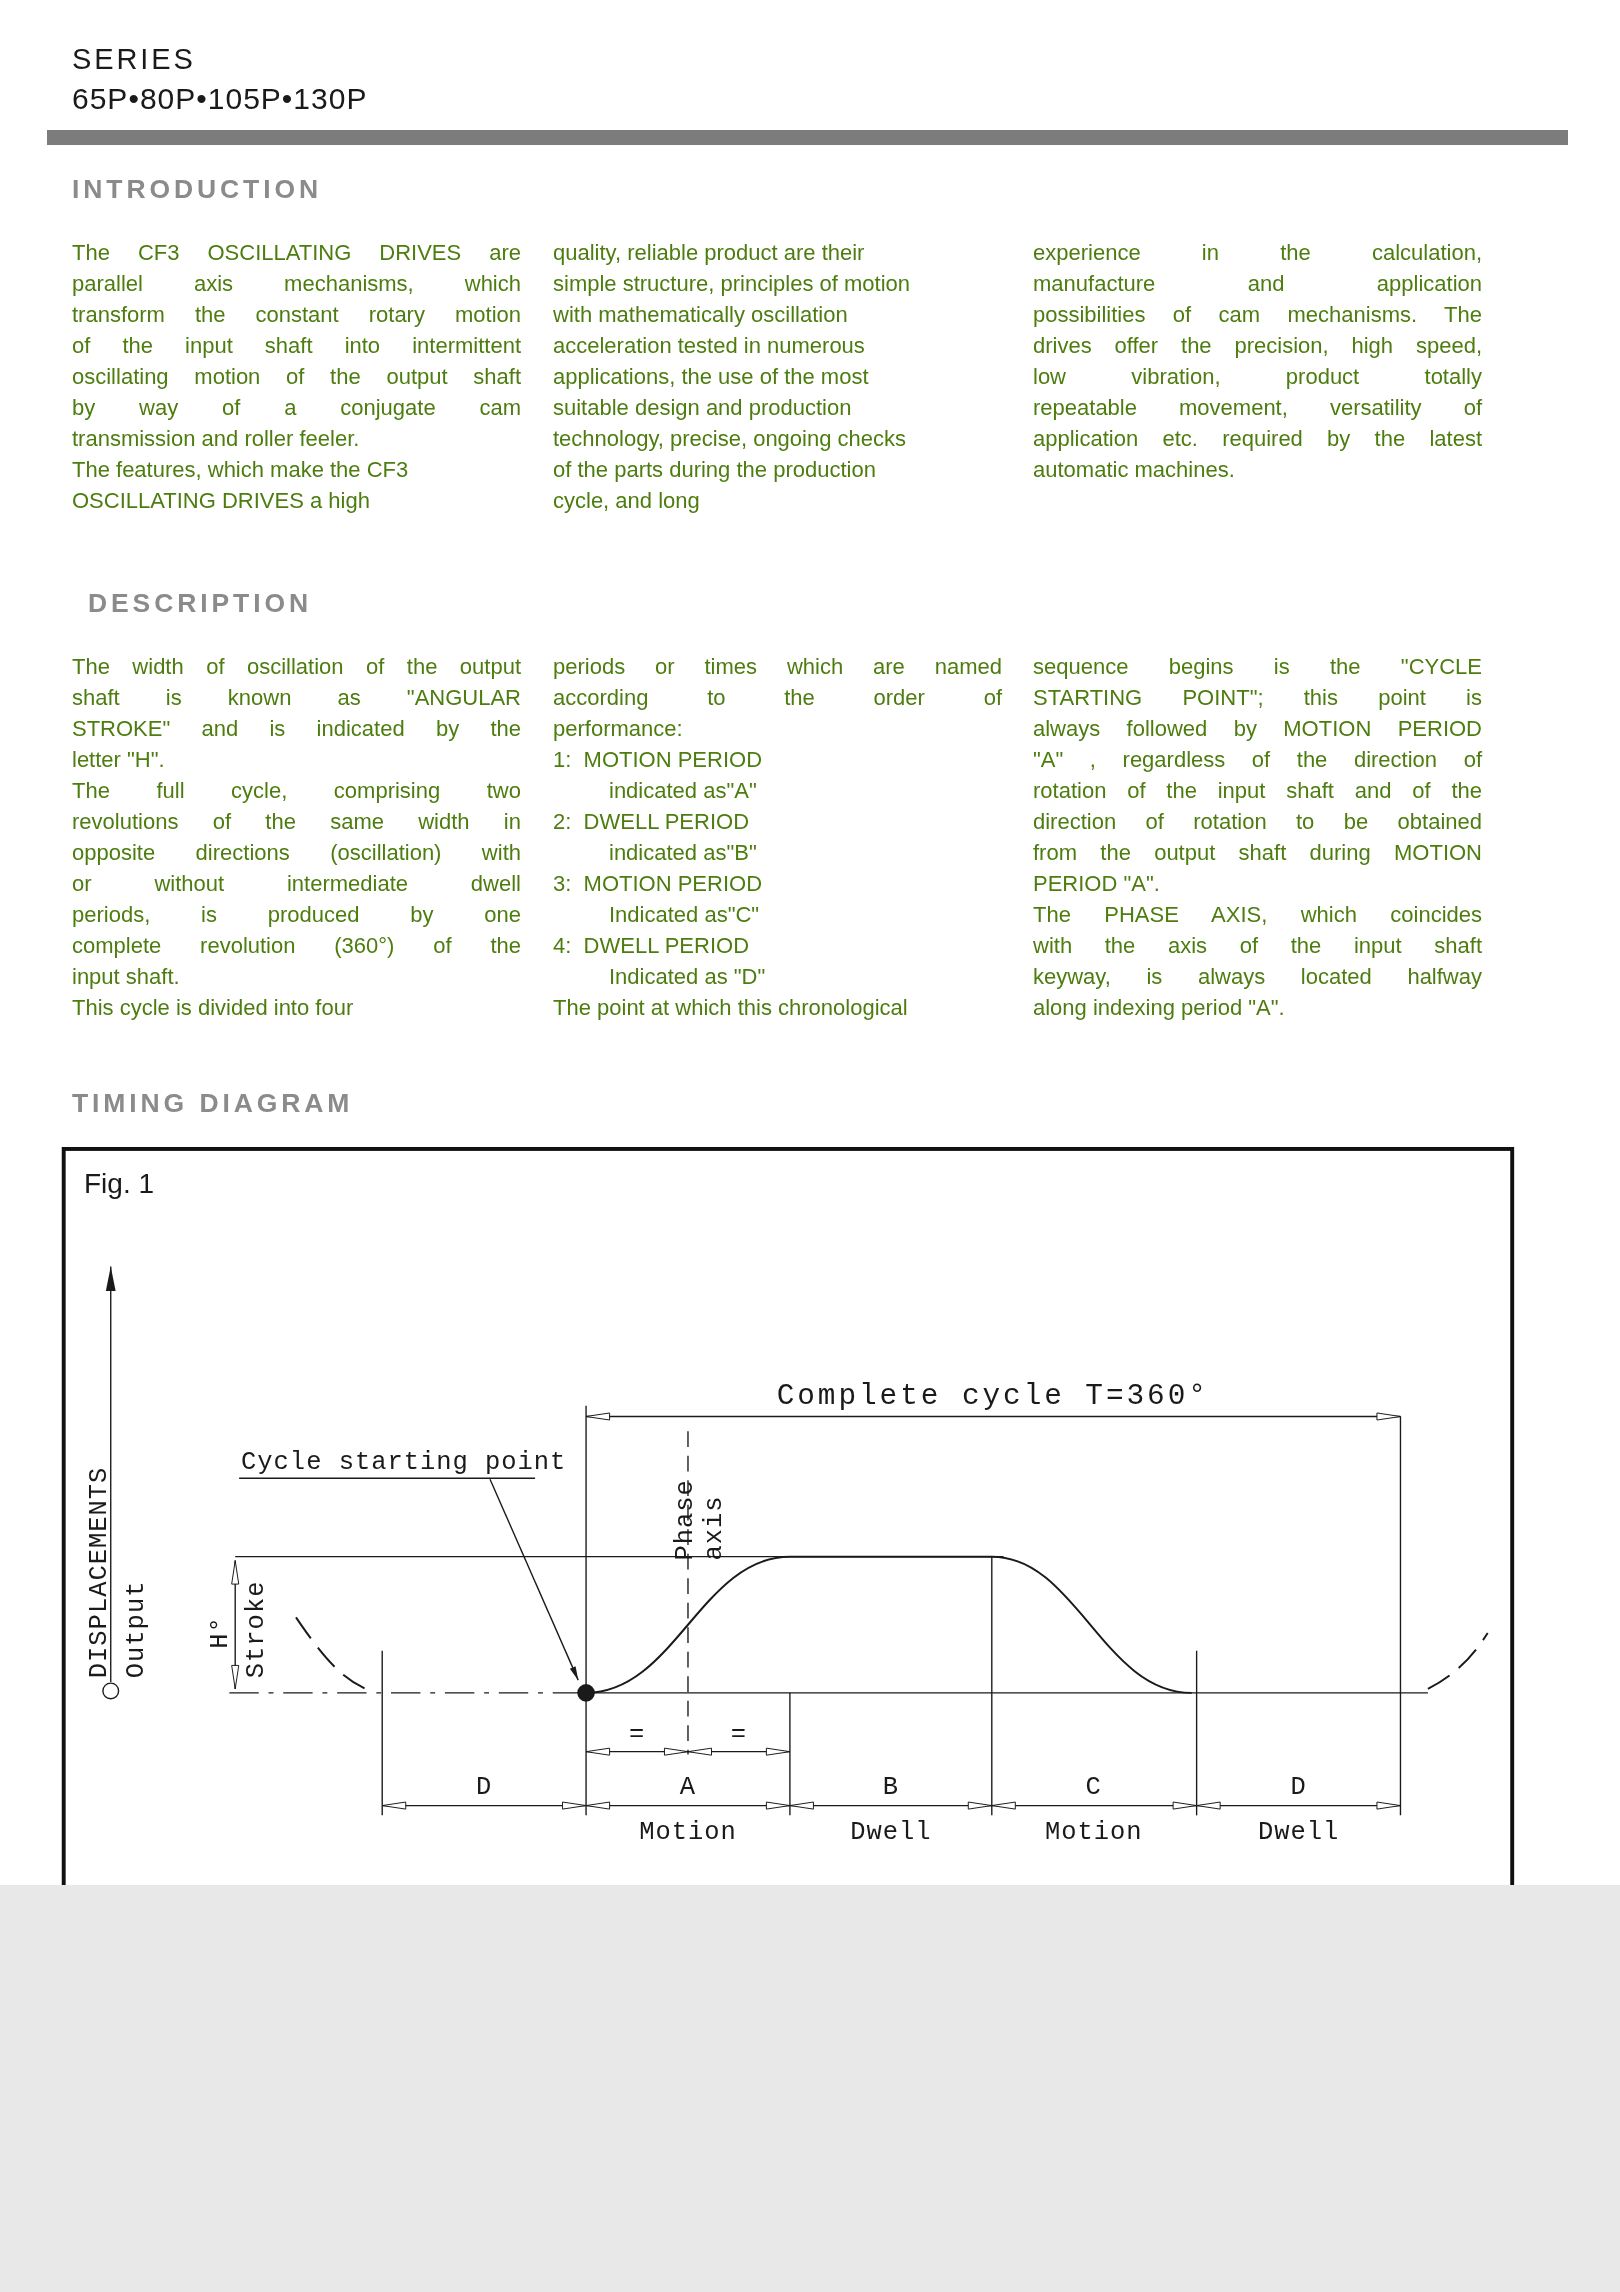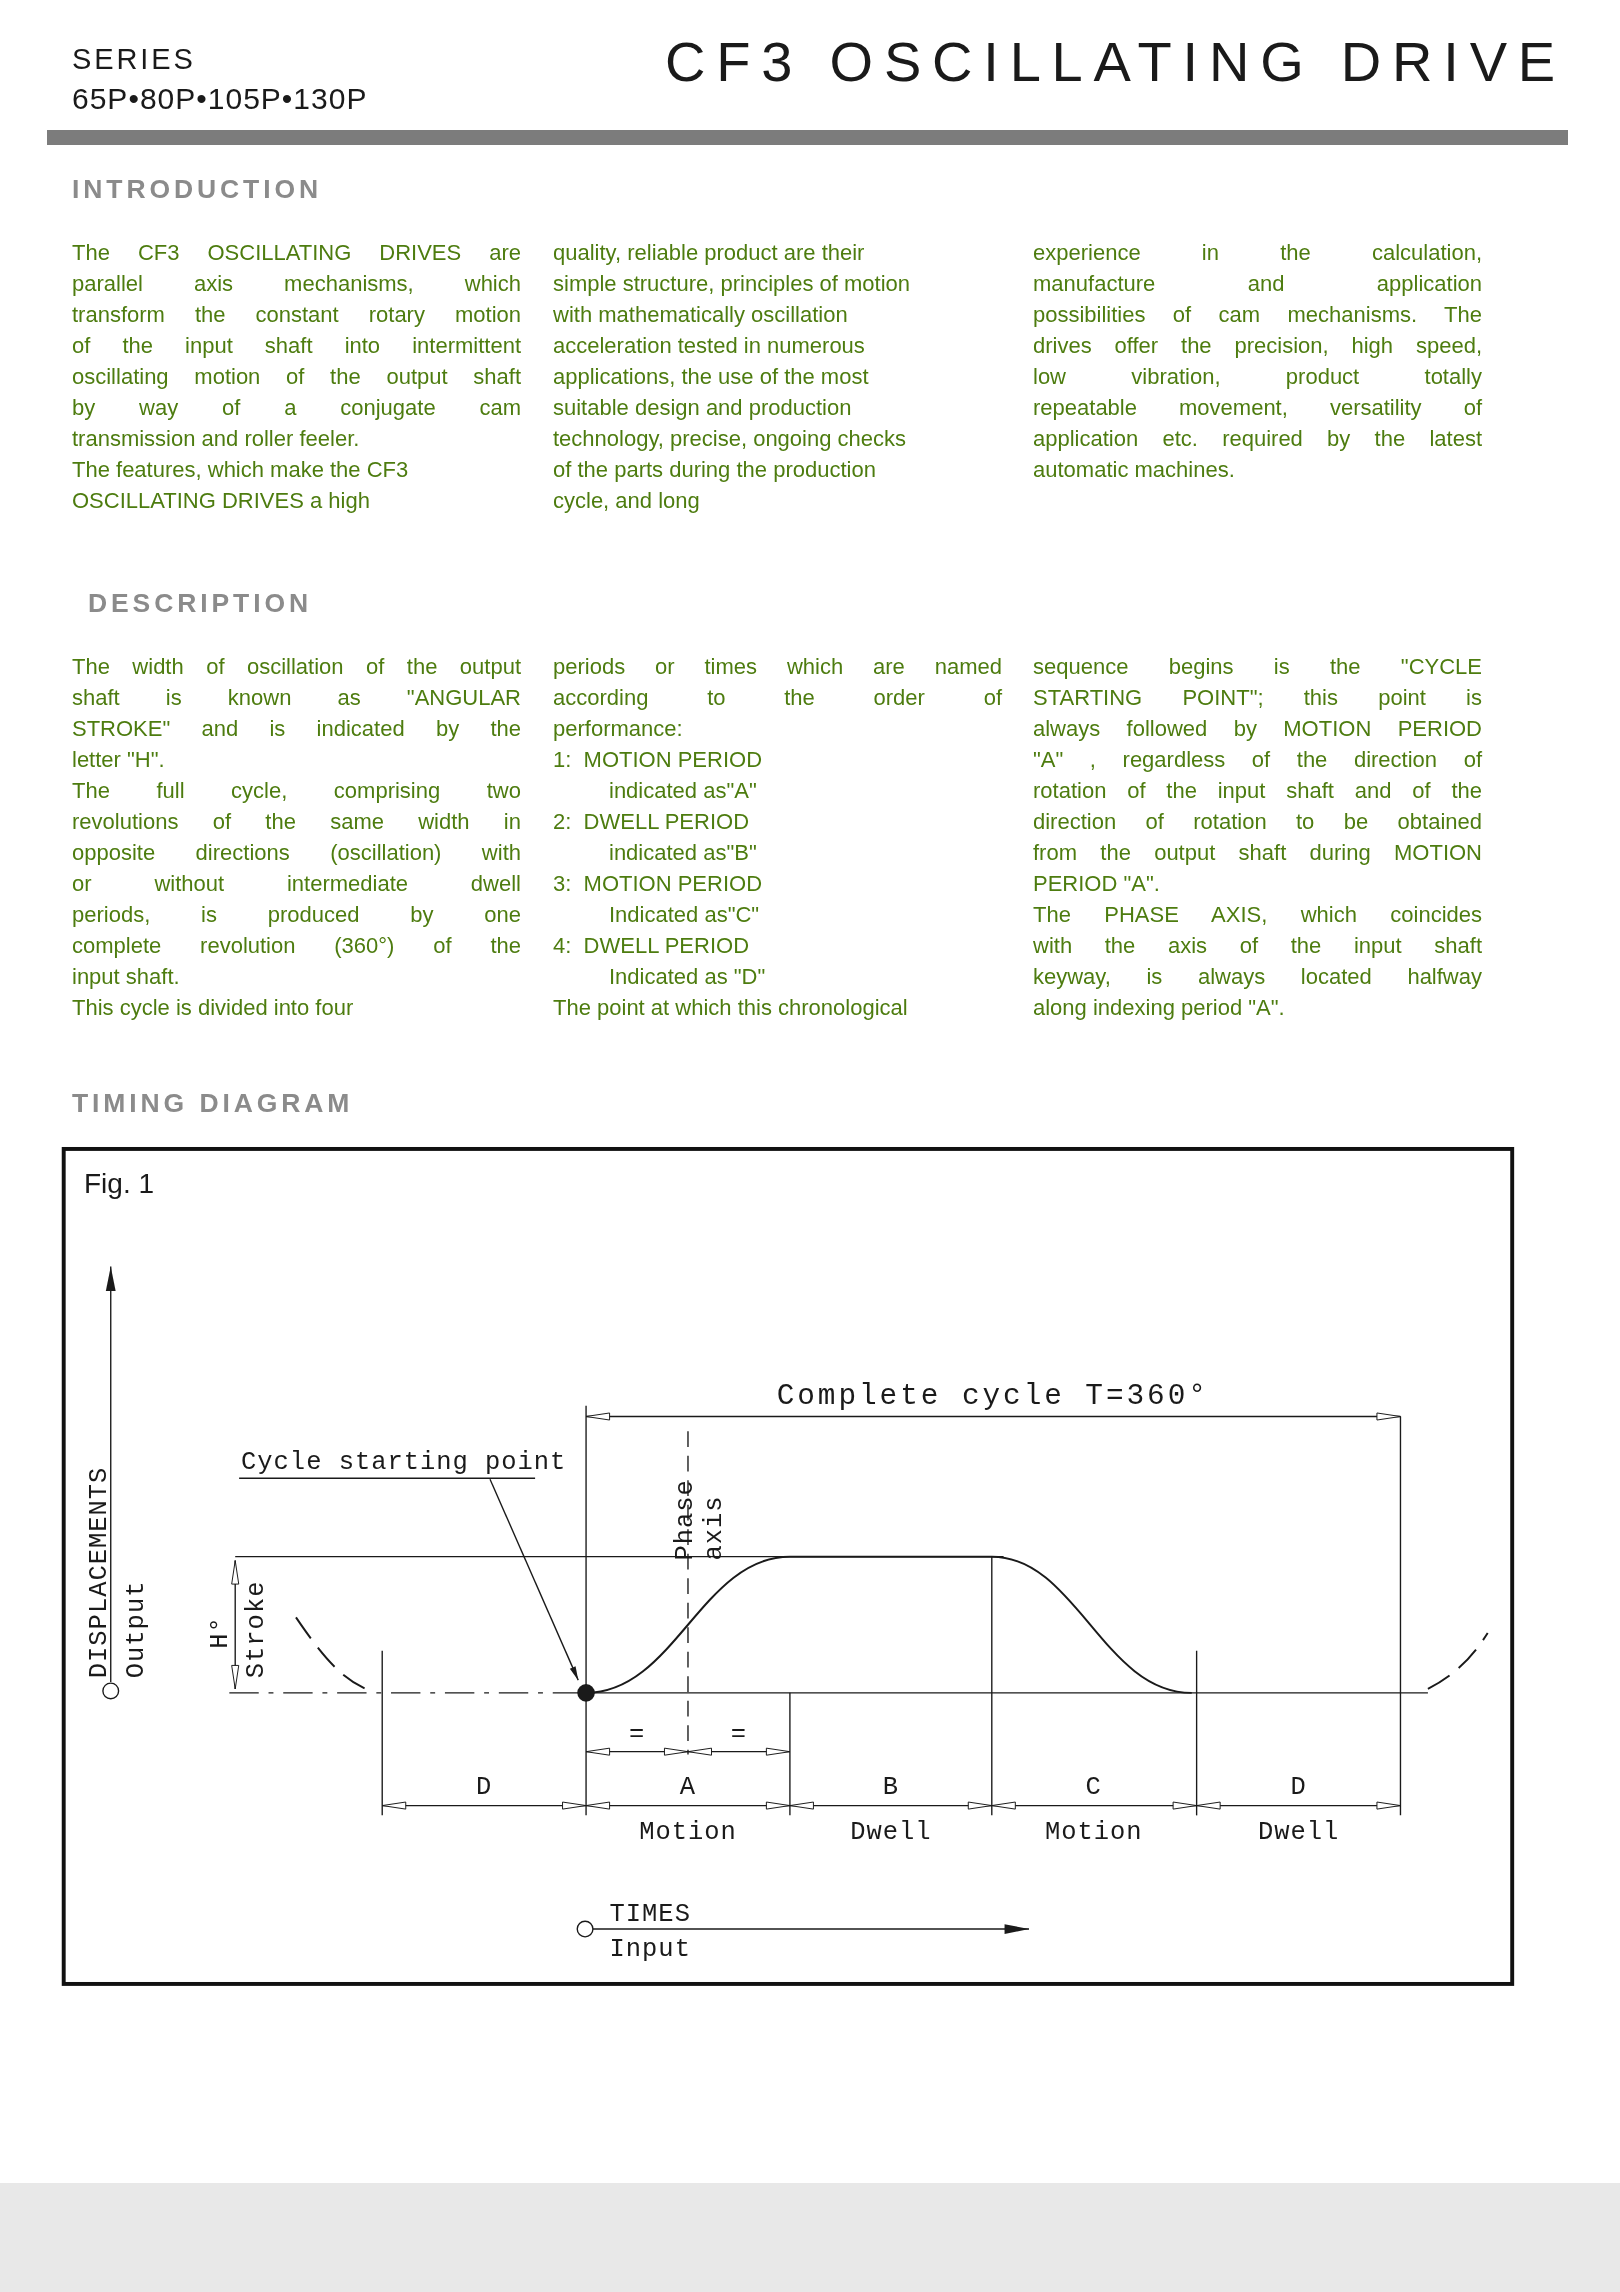--- a/index.html
+++ b/index.html
@@ -1,16 +1,16 @@
 <!DOCTYPE html>
 <html><head>
 <meta charset="utf-8">
 <style>
   html,body{margin:0;padding:0;background:#e8e8e8;}
-  #page{position:relative;width:1620px;height:2183px;background:#ffffff;overflow:hidden;
+  #page{position:relative;width:1620px;height:1885px;background:#ffffff;overflow:hidden;
         font-family:"Liberation Sans",sans-serif;color:#131313;text-decoration:underline;}
   .abs{position:absolute;}
   
   #series-label{left:72px;top:43px;font-size:29px;letter-spacing:2.9px;color:#1a1a1a;}
   #series-models{left:72px;top:82px;font-size:30px;letter-spacing:1px;color:#1a1a1a;text-align:right;}
   #page-title{right:54px;top:29px;font-size:56px;letter-spacing:10.8px;color:#1a1a1a;white-space:nowrap;}
   #header-bar{left:47px;top:130px;width:1521px;height:14.7px;background:#7c7c7c;}
   
   .sec-head{font-size:26.5px;font-weight:bold;letter-spacing:3.9px;color:#8b8b8b;text-align:right;}
   #h-intro{left:72px;top:174px;}
@@ -37,21 +37,20 @@
   #page-number{left:1460px;top:2207px;font-size:29px;font-weight:bold;color:#ffffff;}
   #logo{left:1349px;top:2186px;}
 </style>
 </head>
 <body>
 
 <div id="page">
 
   <div class="abs" id="series-label">SERIES</div>
   <div class="abs" id="series-models">65P•80P•105P•130P</div>
-  <div class="abs" id="page-title">CF3 OSCILLATING DRIVE</div>
   <div class="abs" id="header-bar"></div>
 
   <div class="abs sec-head" id="h-intro">INTRODUCTION</div>
   <div class="abs sec-head" id="h-desc">DESCRIPTION</div>
   <div class="abs sec-head" id="h-timing">TIMING DIAGRAM</div>
 
   <div class="abs col c1 introcol">
       <div class="ln j">The CF3 OSCILLATING DRIVES are</div>
       <div class="ln j">parallel axis mechanisms, which</div>
       <div class="ln j">transform the constant rotary motion</div>

